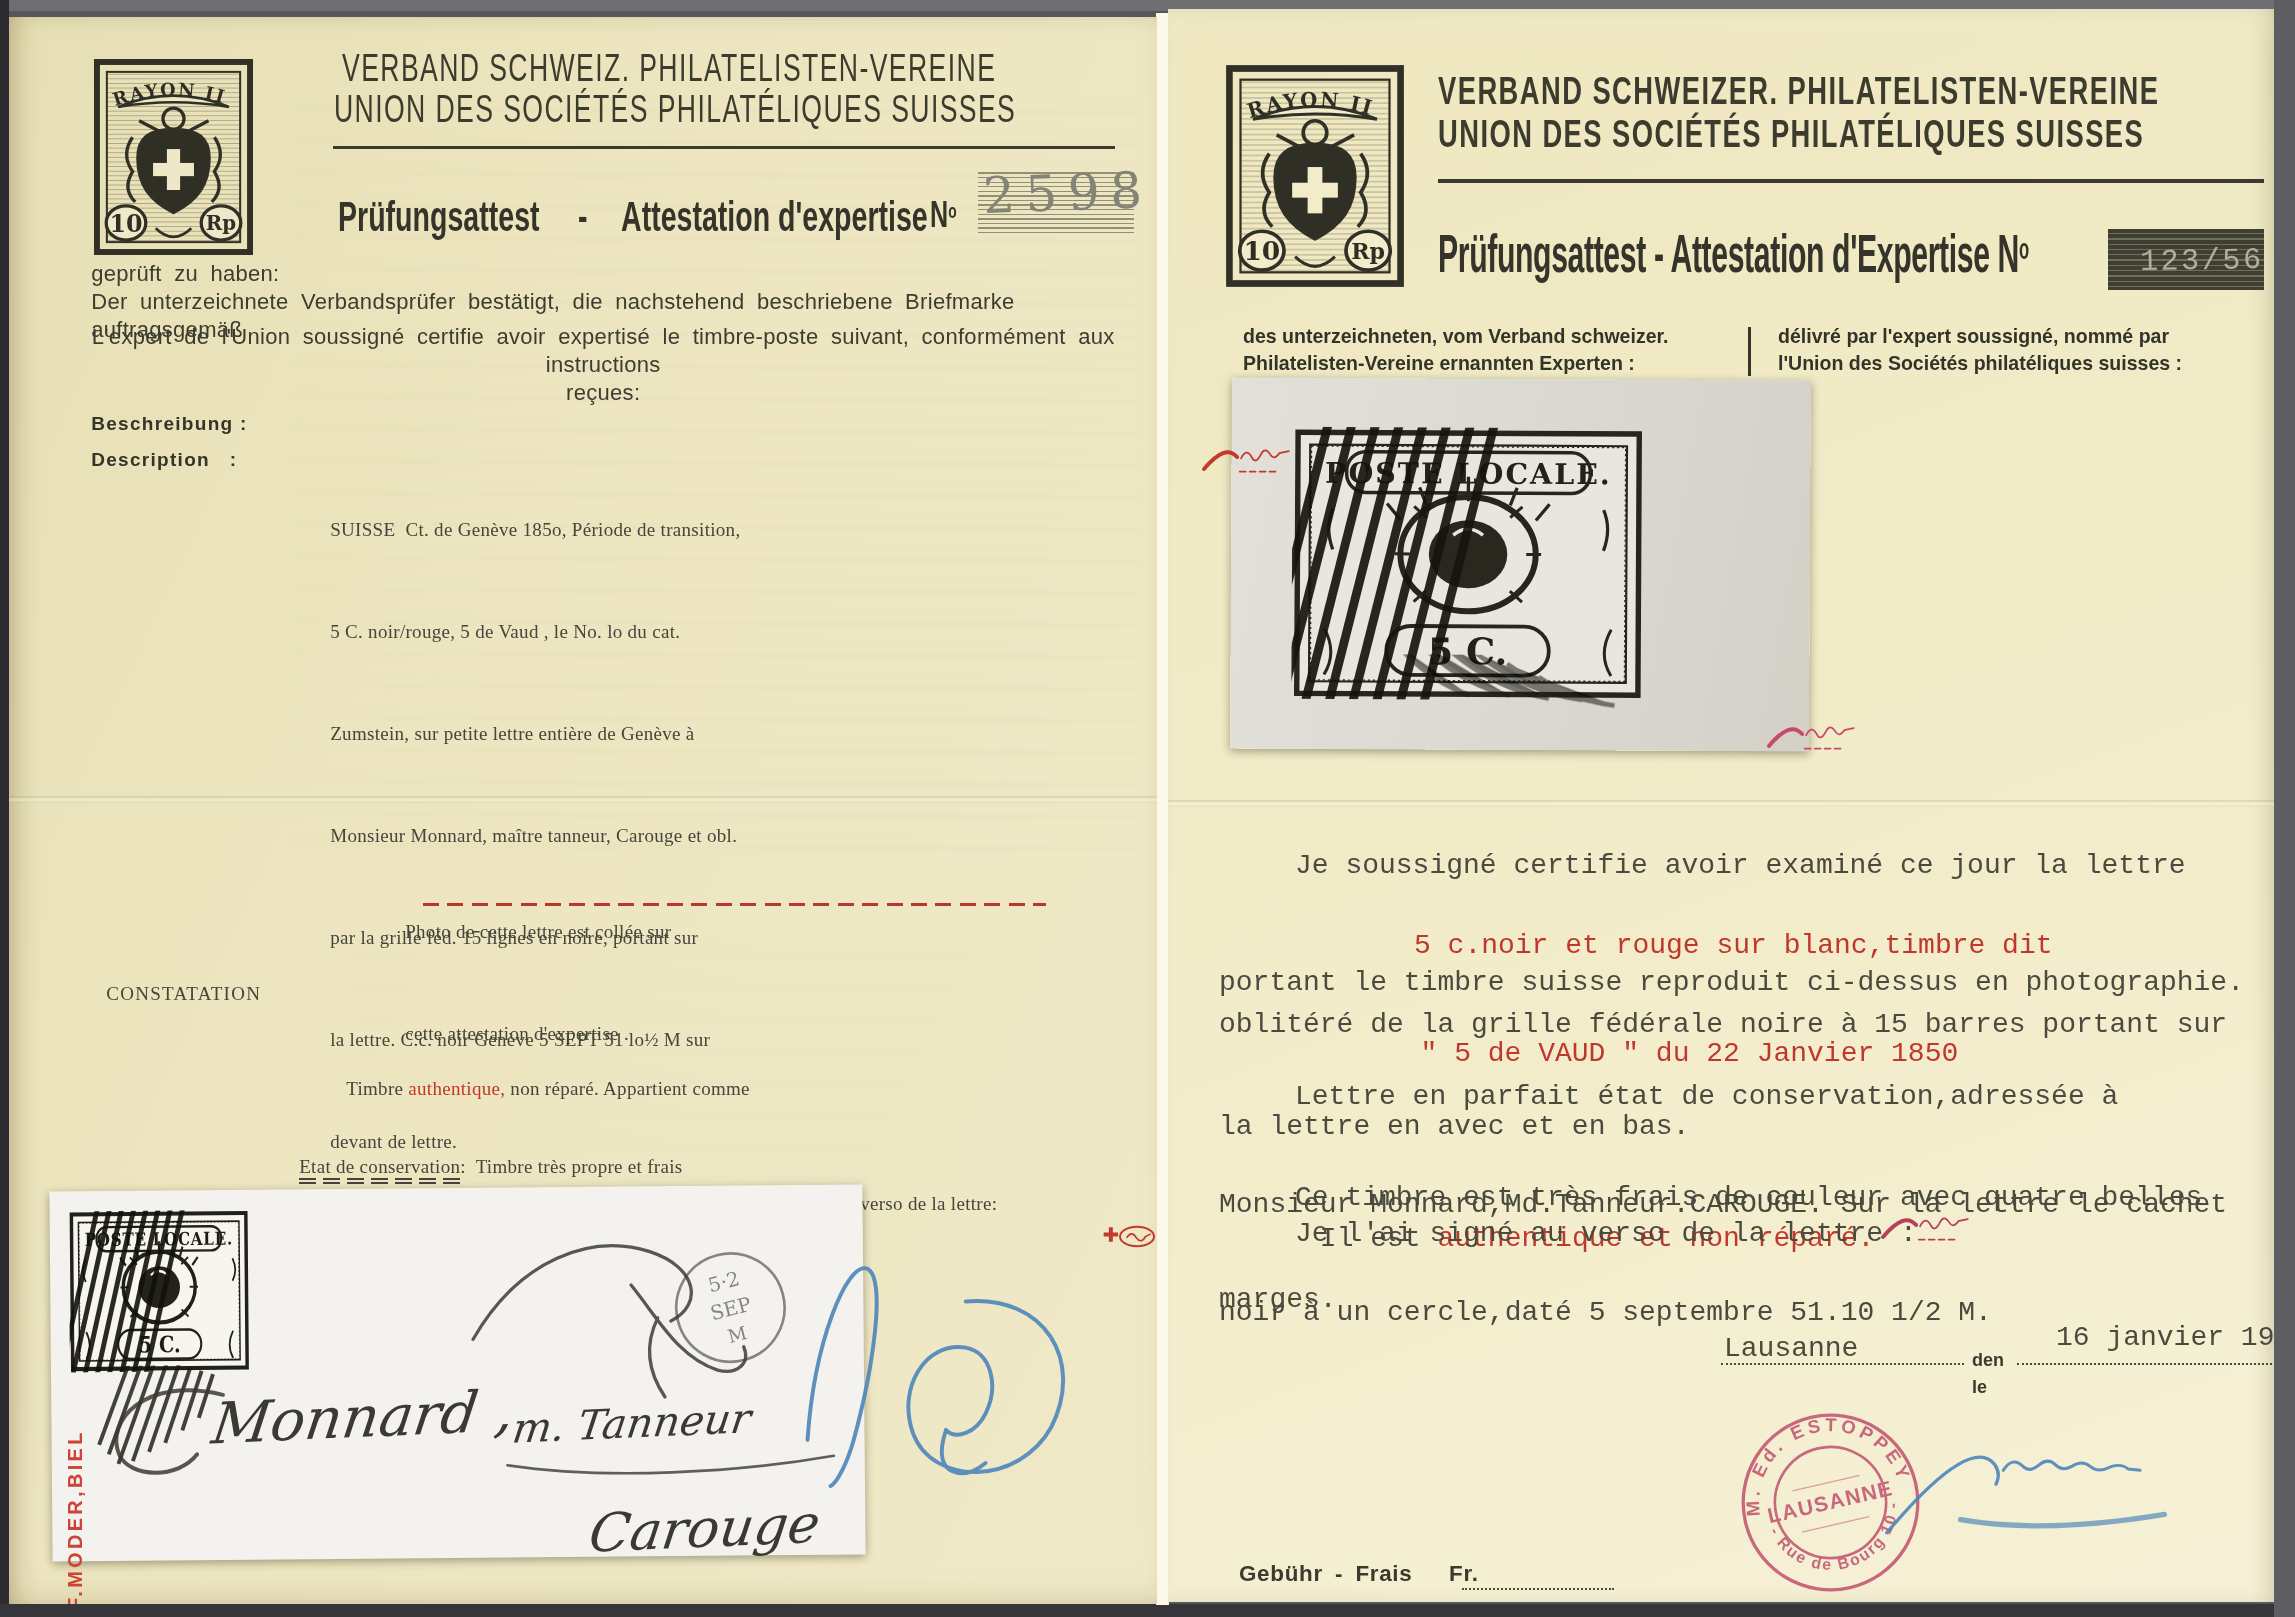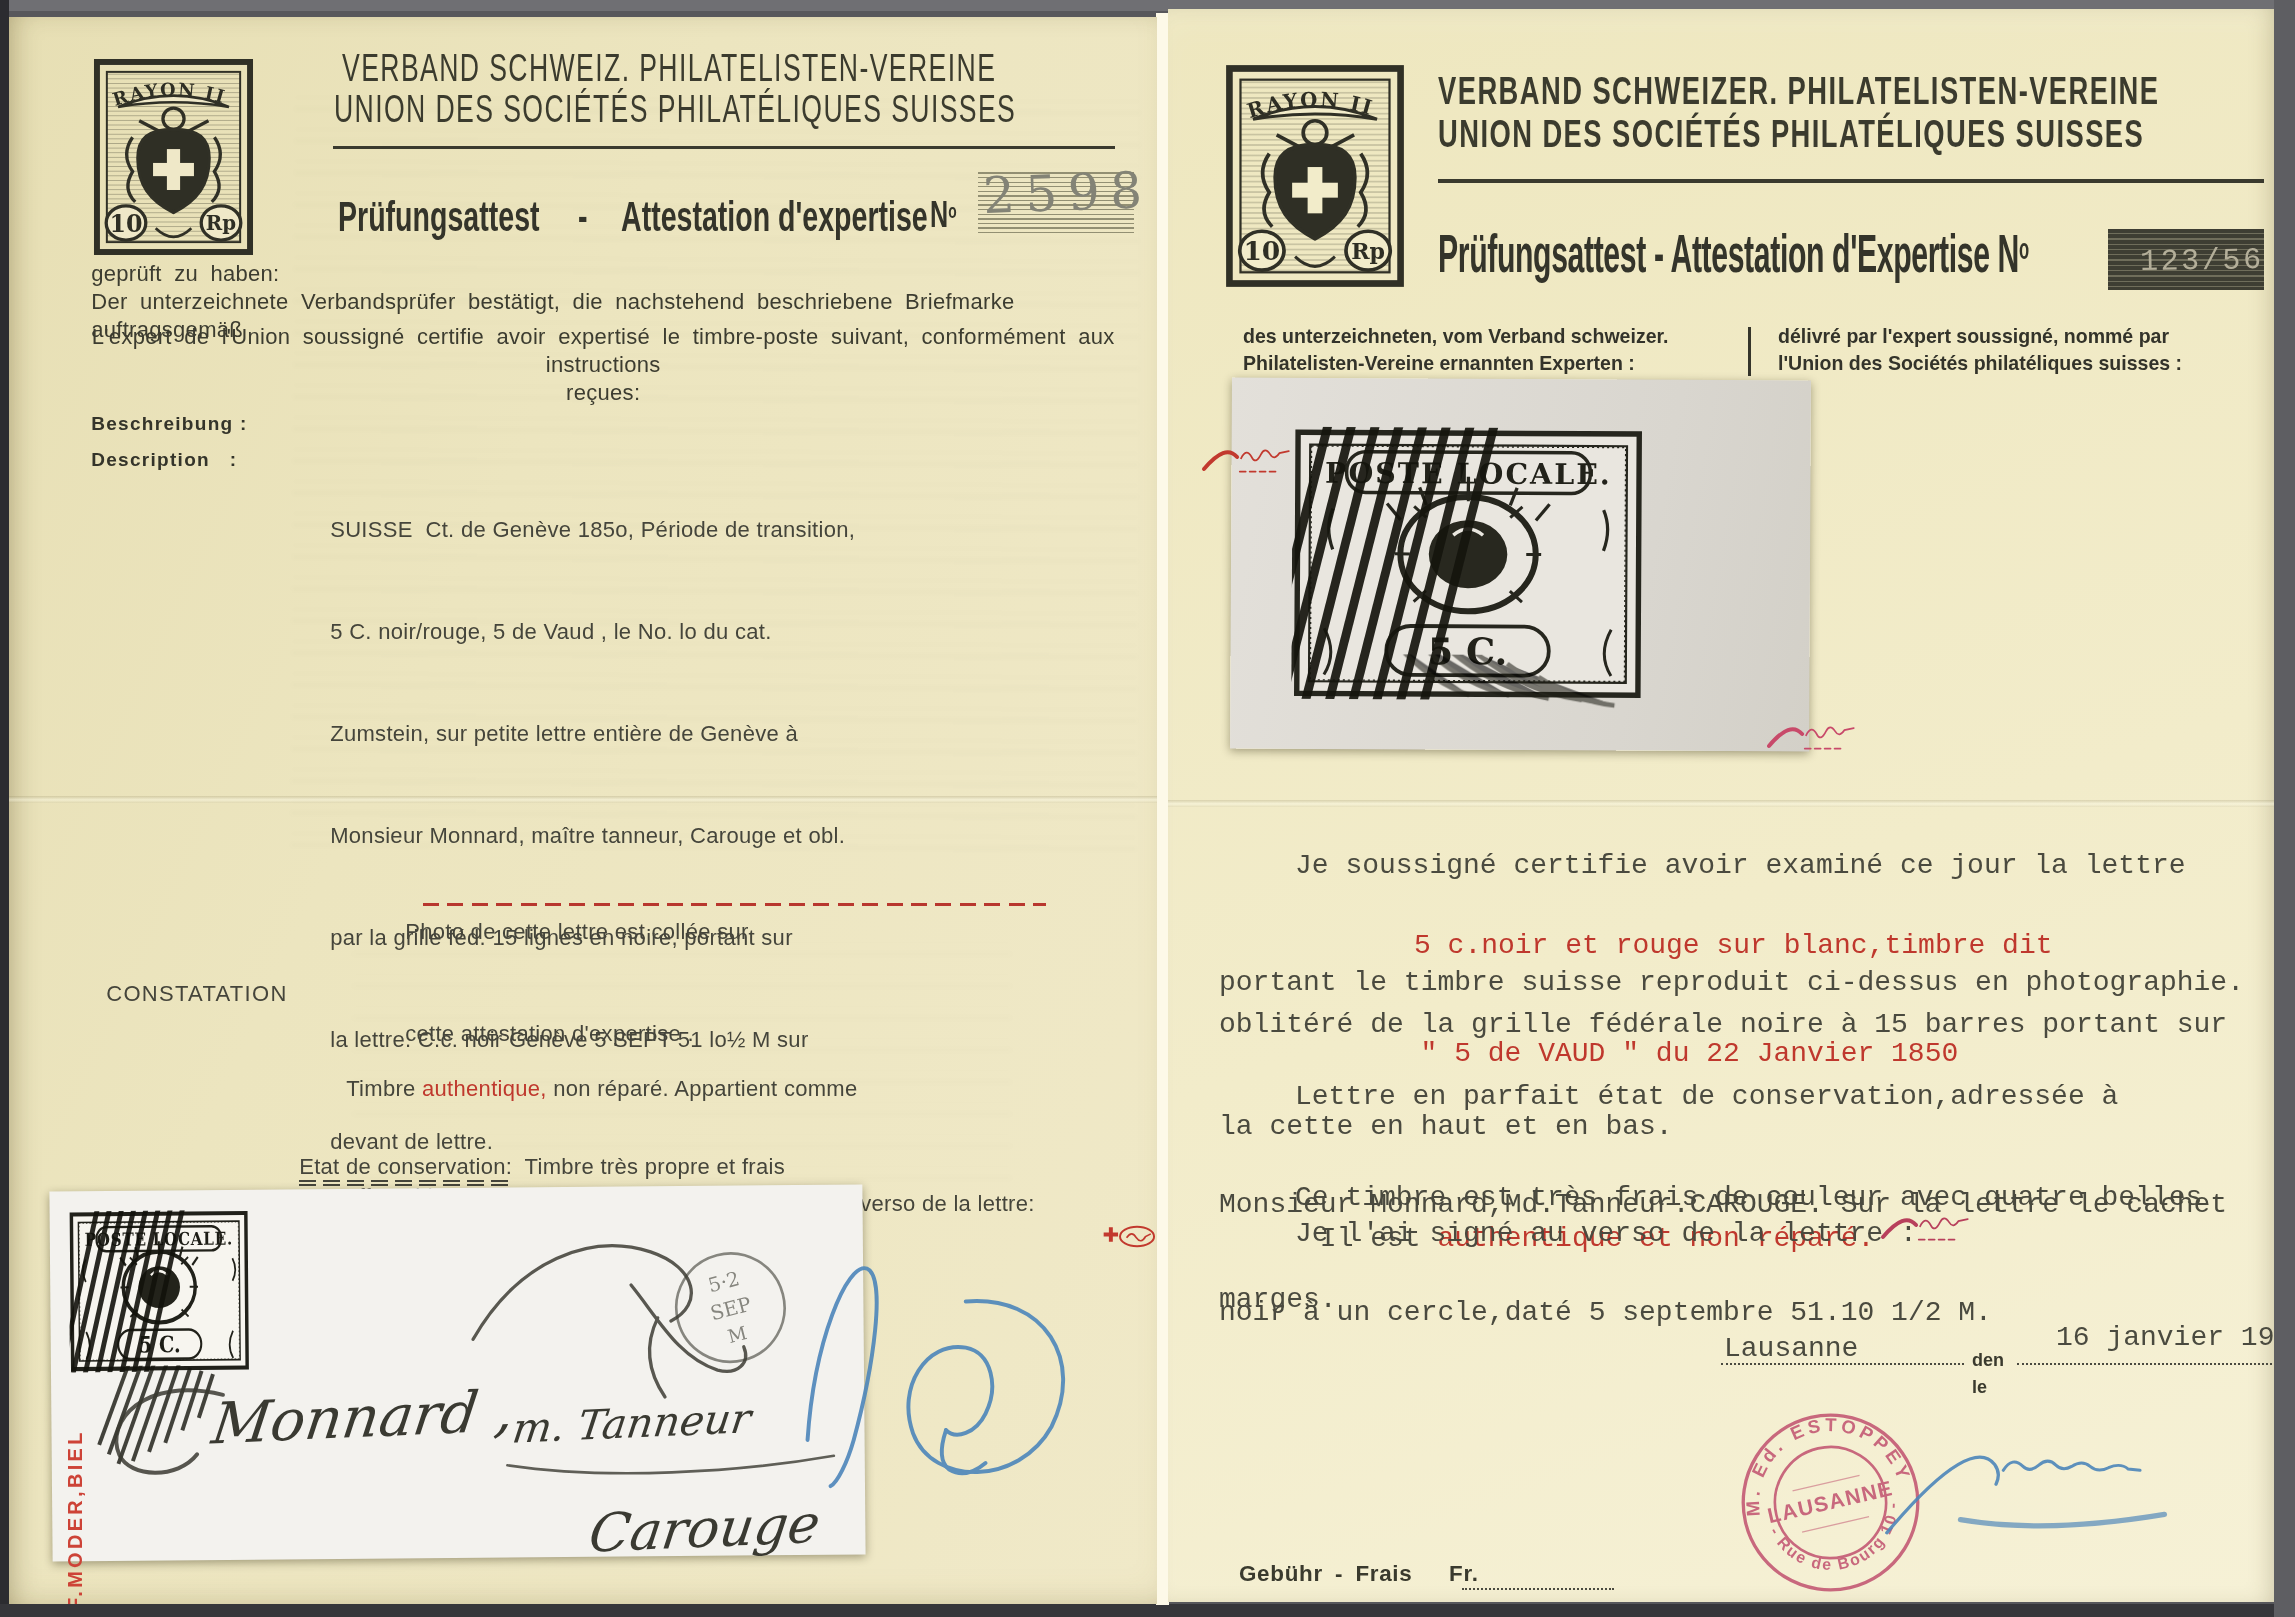--- a/index.html
+++ b/index.html
@@ -25,22 +25,22 @@
   .rule{position:absolute;background:#3a3a2e;height:3.3px;}
   .title{position:absolute;color:#34342a;font-weight:700;font-size:42px;letter-spacing:0;
          transform:scaleX(.68);transform-origin:left top;white-space:nowrap;}
   .titleR{font-size:54px;transform:scaleX(.56);letter-spacing:-0.7px;}
   .sup{font-size:.55em;vertical-align:.45em;}
   .intro{position:absolute;color:#3c3c30;font-size:22px;line-height:28px;word-spacing:6px;letter-spacing:0.3px;}
   .lbl{position:absolute;color:#34342a;font-weight:700;font-size:19px;letter-spacing:1.3px;}
   .bil{position:absolute;color:#33332a;font-weight:700;font-size:21px;line-height:26.4px;
        transform:scaleX(.93);transform-origin:left top;white-space:nowrap;}
   
-  .tw{position:absolute;font-family:Liberation Sans, sans-serif;color:#45453b;
-      font-size:22px;line-height:34px;white-space:pre;letter-spacing:0.3px;}
+  .tw{position:absolute;font-family:Liberation Serif, serif;color:#45453b;
+      font-size:19px;line-height:34px;white-space:pre;letter-spacing:0.3px;}
   .tw2{position:absolute;font-family:"Liberation Mono","DejaVu Sans Mono",monospace;color:#4a4a3f;
       font-size:28px;line-height:39px;white-space:pre;letter-spacing:0;}
   .red{color:#bf382d;}
   .ind{text-indent:76px;}
   .u-red{position:absolute;height:3.3px;
       background:repeating-linear-gradient(90deg,#b8372e 0 16px,transparent 16px 24.4px);}
   .u-dash{background-image:repeating-linear-gradient(90deg,#45453b 0 17px,transparent 17px 24px),
                            repeating-linear-gradient(90deg,#45453b 0 17px,transparent 17px 24px);
       background-repeat:no-repeat,no-repeat;background-size:100% 2px,100% 2px;background-position:0 calc(100% - 4px),0 100%;
       padding-bottom:6.6px;}
@@ -378,21 +378,21 @@
     <div class="tw2" style="left:51px;top:759px;">
       <div class="ind">Je soussigné certifie avoir examiné ce jour la lettre</div>
       <div>portant le timbre suisse reproduit ci-dessus en photographie.</div>
     </div>
     <div class="tw2 red" style="left:246px;top:847px;line-height:36px;">
       <div>5 c.noir et rouge sur blanc,timbre dit</div>
       <div style="text-indent:6.6px;">" 5 de VAUD " du 22 Janvier 1850</div>
     </div>
     <div class="tw2" style="left:51px;top:931px;line-height:34px;">
       <div>oblitéré de la grille fédérale noire à 15 barres portant sur</div>
-      <div>la cette en haut et en bas.</div>
+      <div>la lettre en avec et en bas.</div>
     </div>
     <div class="tw2" style="left:51px;top:998px;line-height:36px;">
       <div class="ind">Lettre en parfait état de conservation,adressée à</div>
       <div>Monsieur Monnard,Md.Tanneur.CAROUGE. Sur la lettre le cachet</div>
       <div>noir à un cercle,daté 5 septembre 51.10 1/2 M.</div>
     </div>
     <div class="tw2" style="left:51px;top:1104px;line-height:34px;">
       <div class="ind">Ce timbre est très frais de couleur avec quatre belles</div>
       <div>marges.</div>
     </div>

